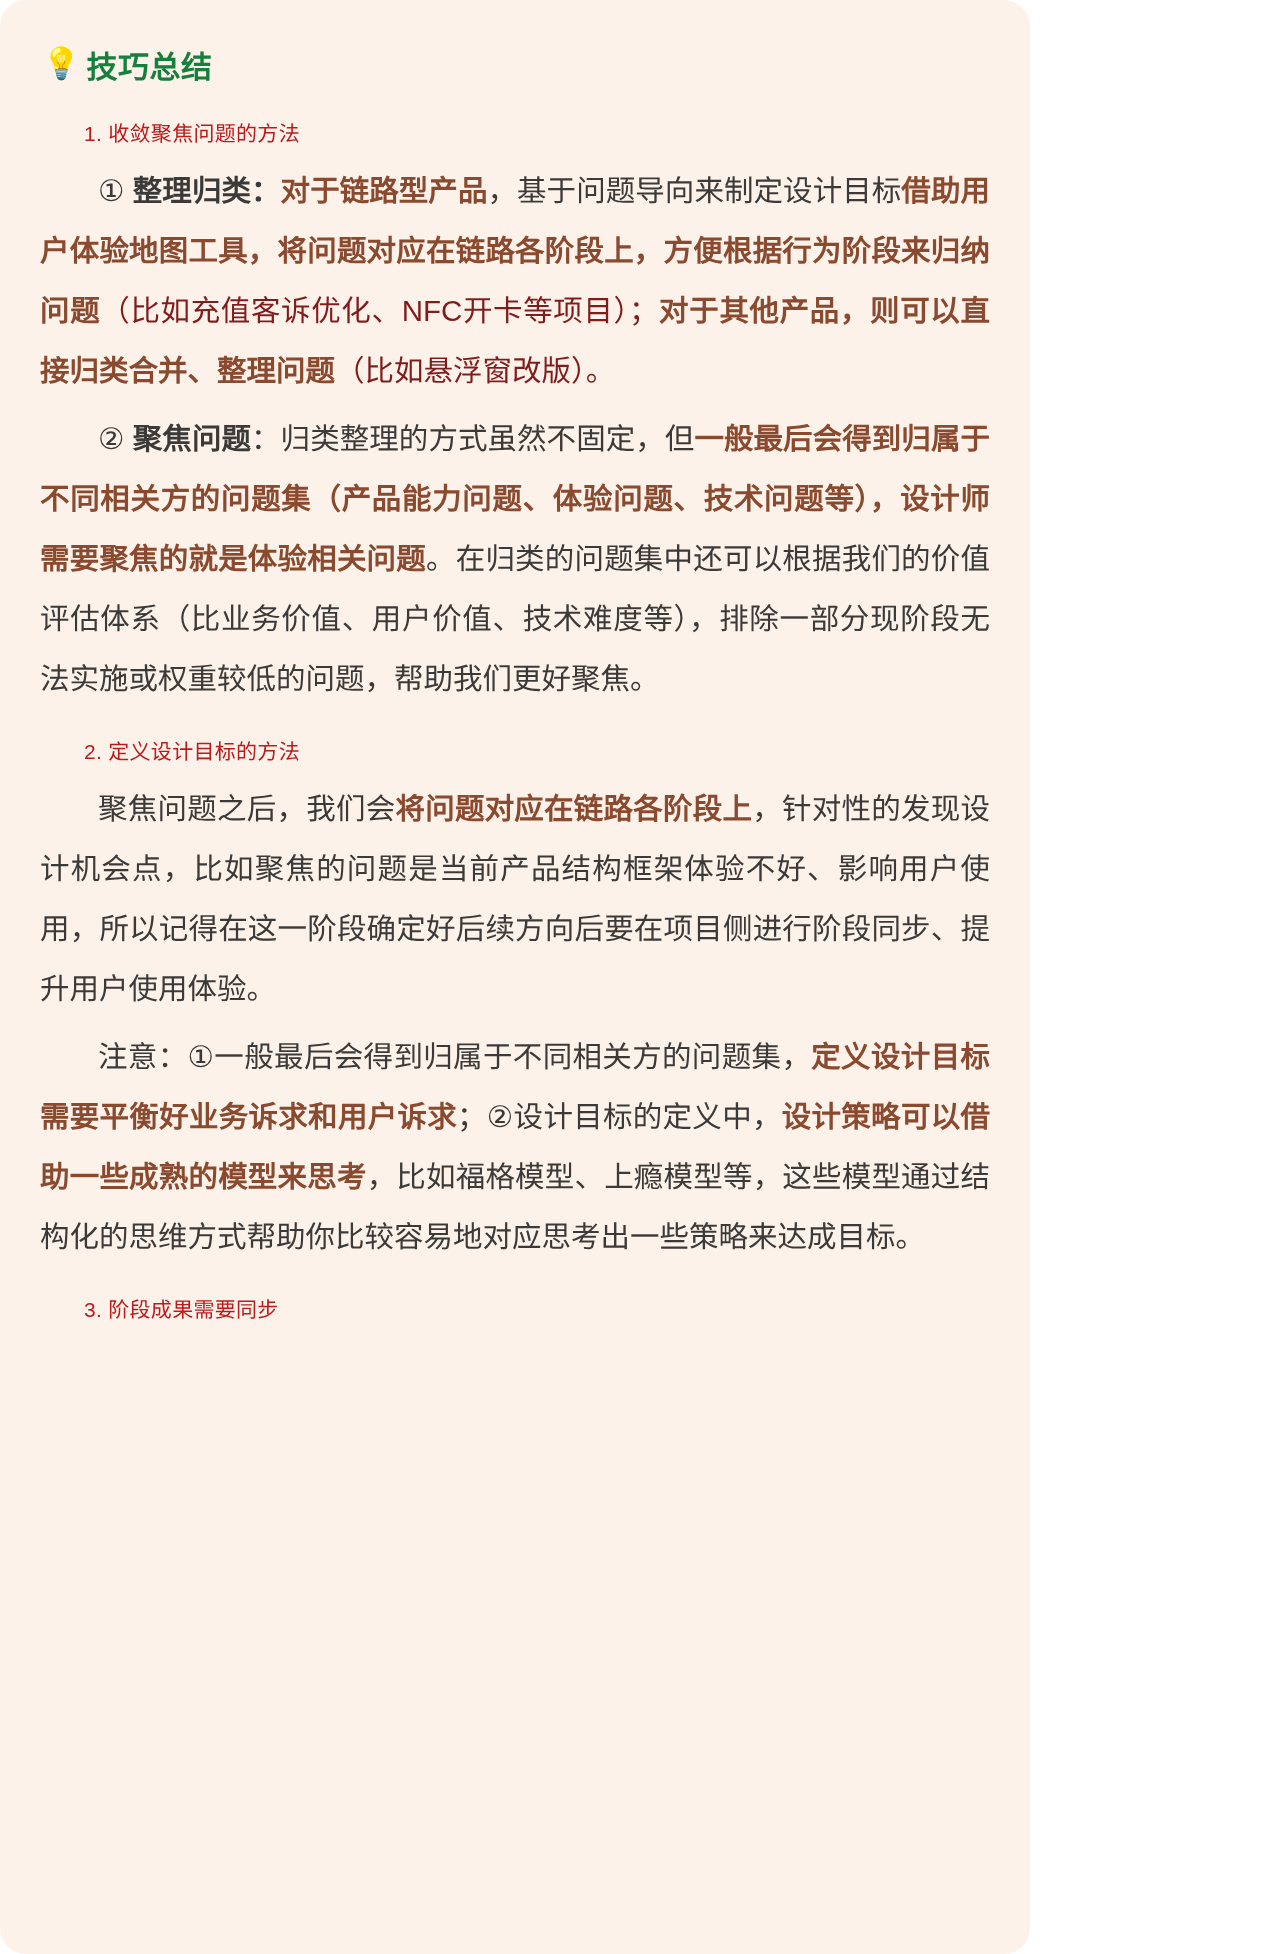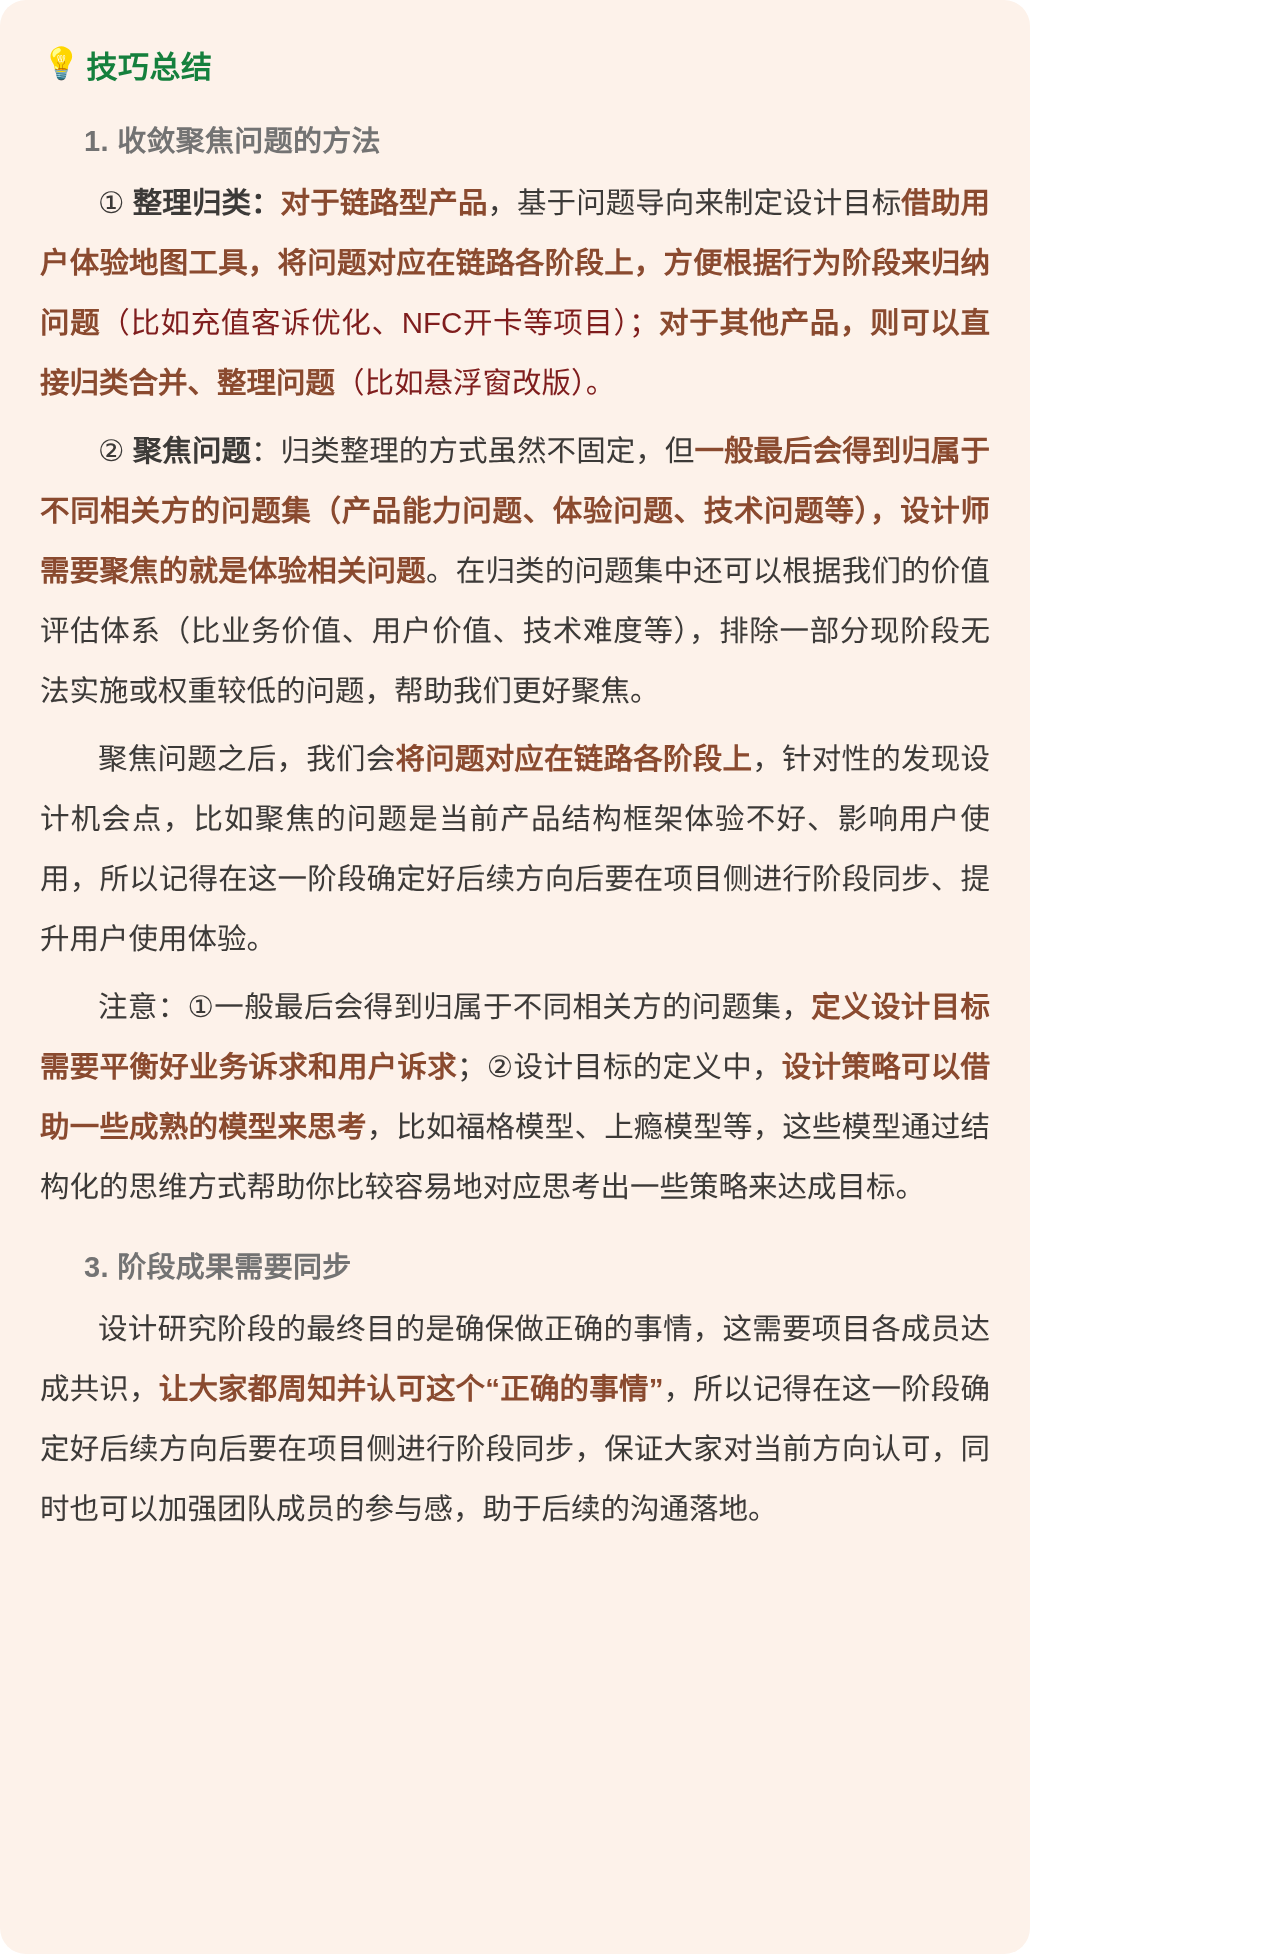--- a/index.html
+++ b/index.html
@@ -39,23 +39,23 @@
   }
   .doc-title {
     font-size: 31px;
     font-weight: 700;
     color: #15803d;
     letter-spacing: 0.5px;
   }
 
   
   .sec-heading {
-    font-size: 29px;
-    font-weight: 700;
-    color: #737373;
+    font-size: 21px;
+    font-weight: 400;
+    color: #b91c1c;
     margin: 26px 0 14px 44px;
     letter-spacing: 0.3px;
   }
   .sec-heading.first { margin-top: 6px; }
 
   
   .para {
     font-size: 29.5px;
     line-height: 60px;
     color: #3c3a38;
@@ -99,28 +99,26 @@
   <h2 class="sec-heading first">1. 收敛聚焦问题的方法</h2>
 
   <p class="para">
     <span class="pl circ">① </span><span class="pl" style="font-weight:700">整理归类</span><span class="pl" style="font-weight:700">：</span><span class="em">对于链路型产品</span><span class="pl">，基于问题导向来制定设计目标</span><span class="em">借助用户体验地图工具，将问题对应在链路各阶段上，方便根据行为阶段来归纳问题</span><span class="em-reg">（比如充值客诉优化、NFC开卡等项目）；</span><span class="em">对于其他产品，则可以直接归类合并、整理问题</span><span class="em-reg">（比如悬浮窗改版）。</span>
   </p>
 
   <p class="para">
     <span class="pl circ">② </span><span class="pl" style="font-weight:700">聚焦问题</span><span class="pl">：归类整理的方式虽然不固定，但</span><span class="em">一般最后会得到归属于不同相关方的问题集（产品能力问题、体验问题、技术问题等），设计师需要聚焦的就是体验相关问题</span><span class="pl">。在归类的问题集中还可以根据我们的价值评估体系（比业务价值、用户价值、技术难度等），排除一部分现阶段无法实施或权重较低的问题，帮助我们更好聚焦。</span>
   </p>
 
+  <h2 class="sec-heading">2. 定义设计目标的方法</h2>
 
   <p class="para">
     <span class="pl">聚焦问题之后，我们会</span><span class="em">将问题对应在链路各阶段上</span><span class="pl">，针对性的发现设计机会点，比如聚焦的问题是当前产品结构框架体验不好、影响用户使用，所以记得在这一阶段确定好后续方向后要在项目侧进行阶段同步、提升用户使用体验。</span>
   </p>
 
   <p class="para">
     <span class="pl">注意：</span><span class="pl circ">①</span><span class="pl">一般最后会得到归属于不同相关方的问题集，</span><span class="em">定义设计目标需要平衡好业务诉求和用户诉求</span><span class="pl">；</span><span class="pl circ">②</span><span class="pl">设计目标的定义中，</span><span class="em">设计策略可以借助一些成熟的模型来思考</span><span class="pl">，比如福格模型、上瘾模型等，这些模型通过结构化的思维方式帮助你比较容易地对应思考出一些策略来达成目标。</span>
   </p>
 
   <h2 class="sec-heading">3. 阶段成果需要同步</h2>
 
-  <p class="para tight">
-    <span class="pl">设计研究阶段的最终目的是确保做正确的事情，这需要项目各成员达成共识，</span><span class="em">让大家都周知并认可这个“正确的事情”</span><span class="pl">，所以记得在这一阶段确定好后续方向后要在项目侧进行阶段同步，保证大家对当前方向认可，同时也可以加强团队成员的参与感，助于后续的沟通落地。</span>
-  </p>
 
 </div>
 
 </body></html>

